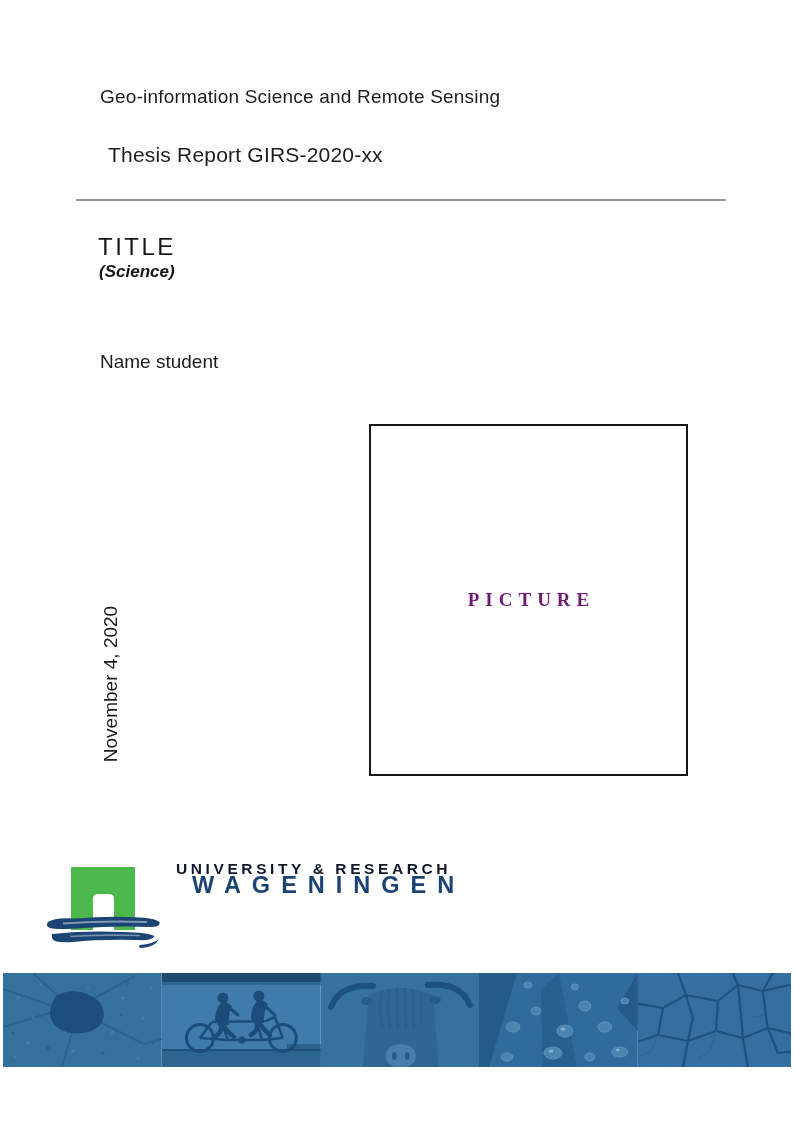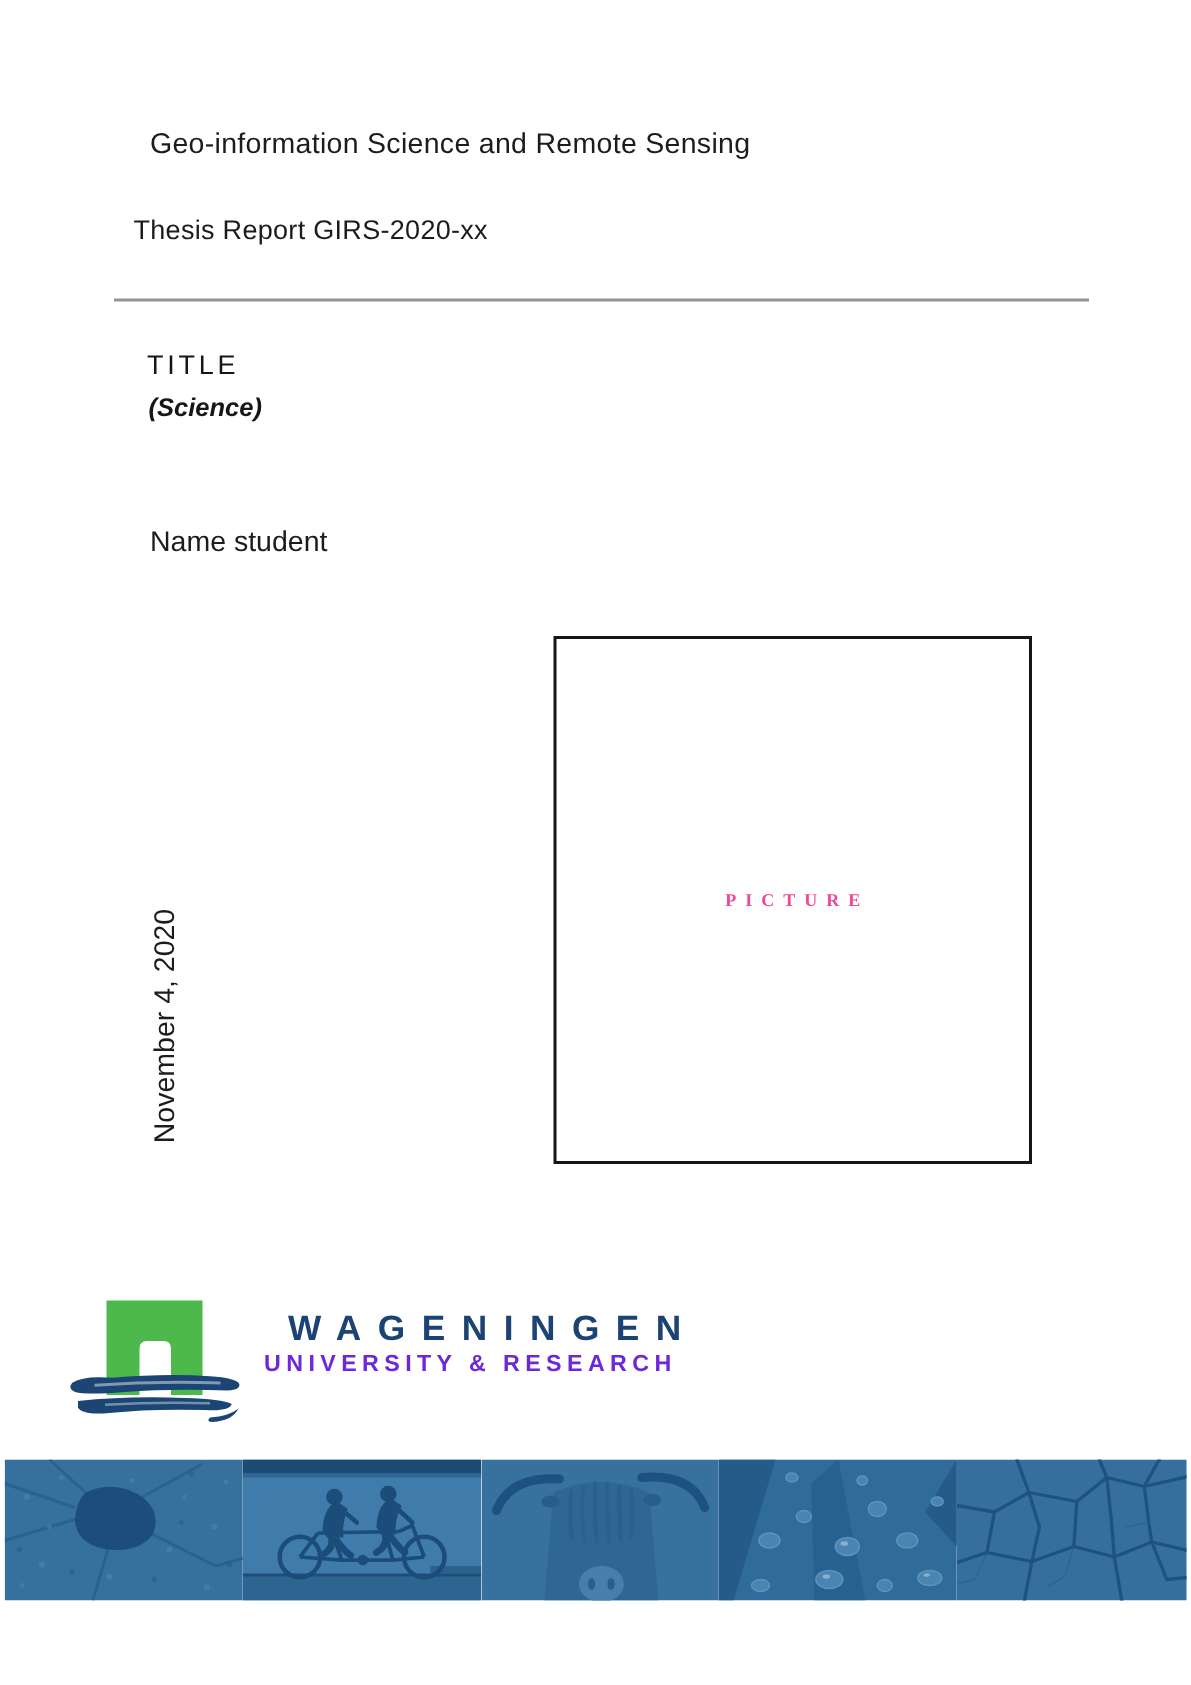--- a/index.html
+++ b/index.html
@@ -12,72 +12,72 @@
     background: #ffffff;
     overflow: hidden;
     font-family: "Liberation Sans", sans-serif;
     color: #1c1c1c;
   }
   .program {
     position: absolute; left: 97px; top: 86px;
     font-size: 19px; letter-spacing: 0.2px;
   }
   .report {
-    position: absolute; left: 86px; top: 143px;
-    font-size: 18px; letter-spacing: 0.2px;
+    position: absolute; left: 105px; top: 143px;
+    font-size: 21px; letter-spacing: 0.2px;
   }
   .rule {
     position: absolute; left: 73px; top: 199px;
     width: 650px; height: 2px; background: #949494;
   }
   .title {
     position: absolute; left: 95px; top: 233px; margin: 0;
-    font-size: 18px; font-weight: 500; letter-spacing: 2.5px;
+    font-size: 24px; font-weight: 500; letter-spacing: 2.5px;
     color: #161616;
   }
   .subtitle {
     position: absolute; left: 96px; top: 262px;
     font-size: 17px; font-weight: bold; font-style: italic;
     color: #161616;
   }
   .author {
     position: absolute; left: 97px; top: 351px;
     font-size: 19px;
   }
   .picture-box {
     position: absolute; left: 366px; top: 424px;
     width: 319px; height: 352px;
     border: 2px solid #161616;
     box-sizing: border-box;
     display: flex; align-items: center; justify-content: center;
   }
   .picture-label {
     font-family: "Liberation Serif", serif;
-    font-size: 12px; font-weight: bold; letter-spacing: 6px;
-    color: #ec4899; padding-left: 6px;
+    font-size: 19px; font-weight: bold; letter-spacing: 6px;
+    color: #701a75; padding-left: 6px;
   }
   .date {
     position: absolute; left: 108px; top: 684px;
     transform: translate(-50%, -50%) rotate(-90deg);
     white-space: nowrap;
     font-size: 19px; color: #1c1c1c;
   }
   .logo-mark {
     position: absolute; left: 42px; top: 858px;
     width: 120px; height: 92px;
   }
   .logo-name {
     position: absolute; left: 172px; top: 872px;
     font-size: 23.5px; font-weight: bold; letter-spacing: 11px;
     color: #1b4373; white-space: nowrap; margin-left: 17px;
   }
   .logo-tagline {
-    position: absolute; left: 173px; top: 901px;
+    position: absolute; left: 173px; top: 860px;
     font-size: 15.5px; font-weight: bold; letter-spacing: 3.6px;
-    color: #6d28d9; white-space: nowrap;
+    color: #0f172a; white-space: nowrap;
   }
   .banner {
     position: absolute; left: 0; top: 973px;
     width: 794px; height: 94px;
     display: flex;
   }
   .banner svg { width: 20%; height: 94px; display: block; }
 </style>
 </head>
 <body>

